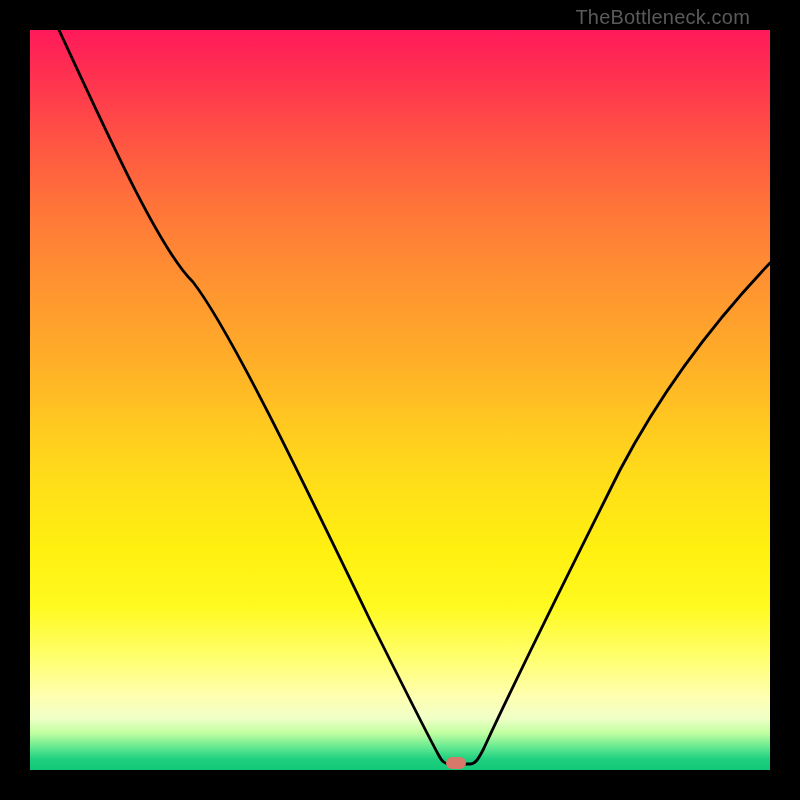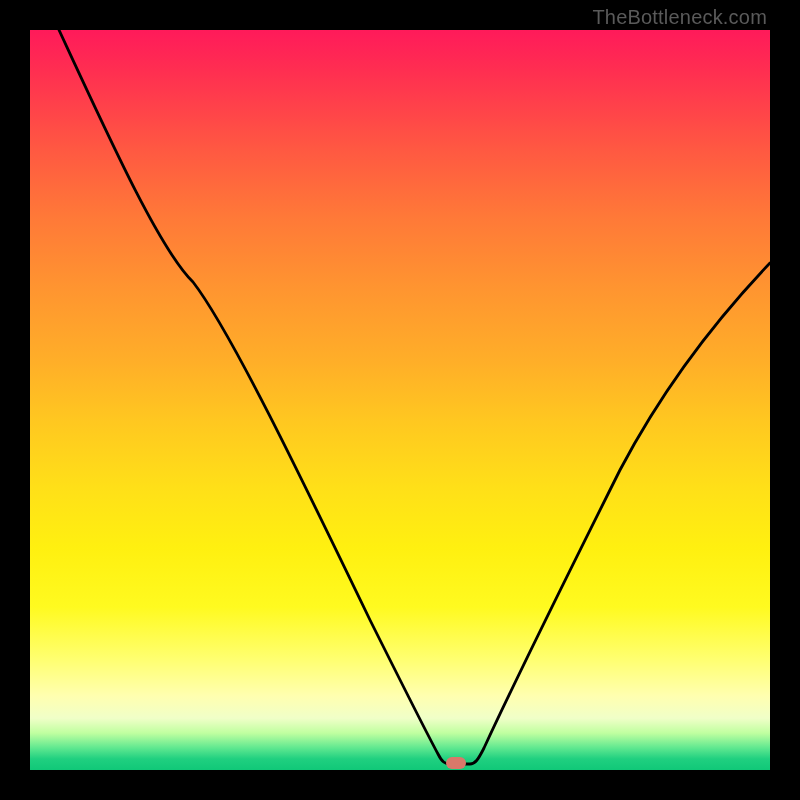--- a/index.html
+++ b/index.html
@@ -25,21 +25,21 @@
     #ffffb0 90%,
     #f0ffc8 93%,
     #c0ffa0 95%,
     #60e890 97%,
     #20d080 98.5%,
     #10c878 100%);
 }
 svg.curve { position: absolute; top: 0; left: 0; width: 100%; height: 100%; }
 .line { fill: none; stroke: #000; stroke-width: 2.8; stroke-linecap: round; stroke-linejoin: round; }
 .well-marker { fill: #d8786a; stroke: none; }
-.watermark { position: absolute; top: 6px; right: 33px; color: #5a5a5a; font-size: 20px; font-weight: 400; letter-spacing: 0.2px; margin-left: 48px; }
+.watermark { position: absolute; top: 6px; right: 50px; color: #5a5a5a; font-size: 20px; font-weight: 400; letter-spacing: 0.2px; margin-left: 48px; }
 </style>
 </head>
 <body>
 
 <div class="plot-area">
   <div class="gradient-bg"></div>
   <svg class="curve" viewBox="0 0 740 740" preserveAspectRatio="none">
     <path class="line" d="M 29 0
          C 80 110, 130 220, 163 252
          C 200 300, 270 445, 340 590

